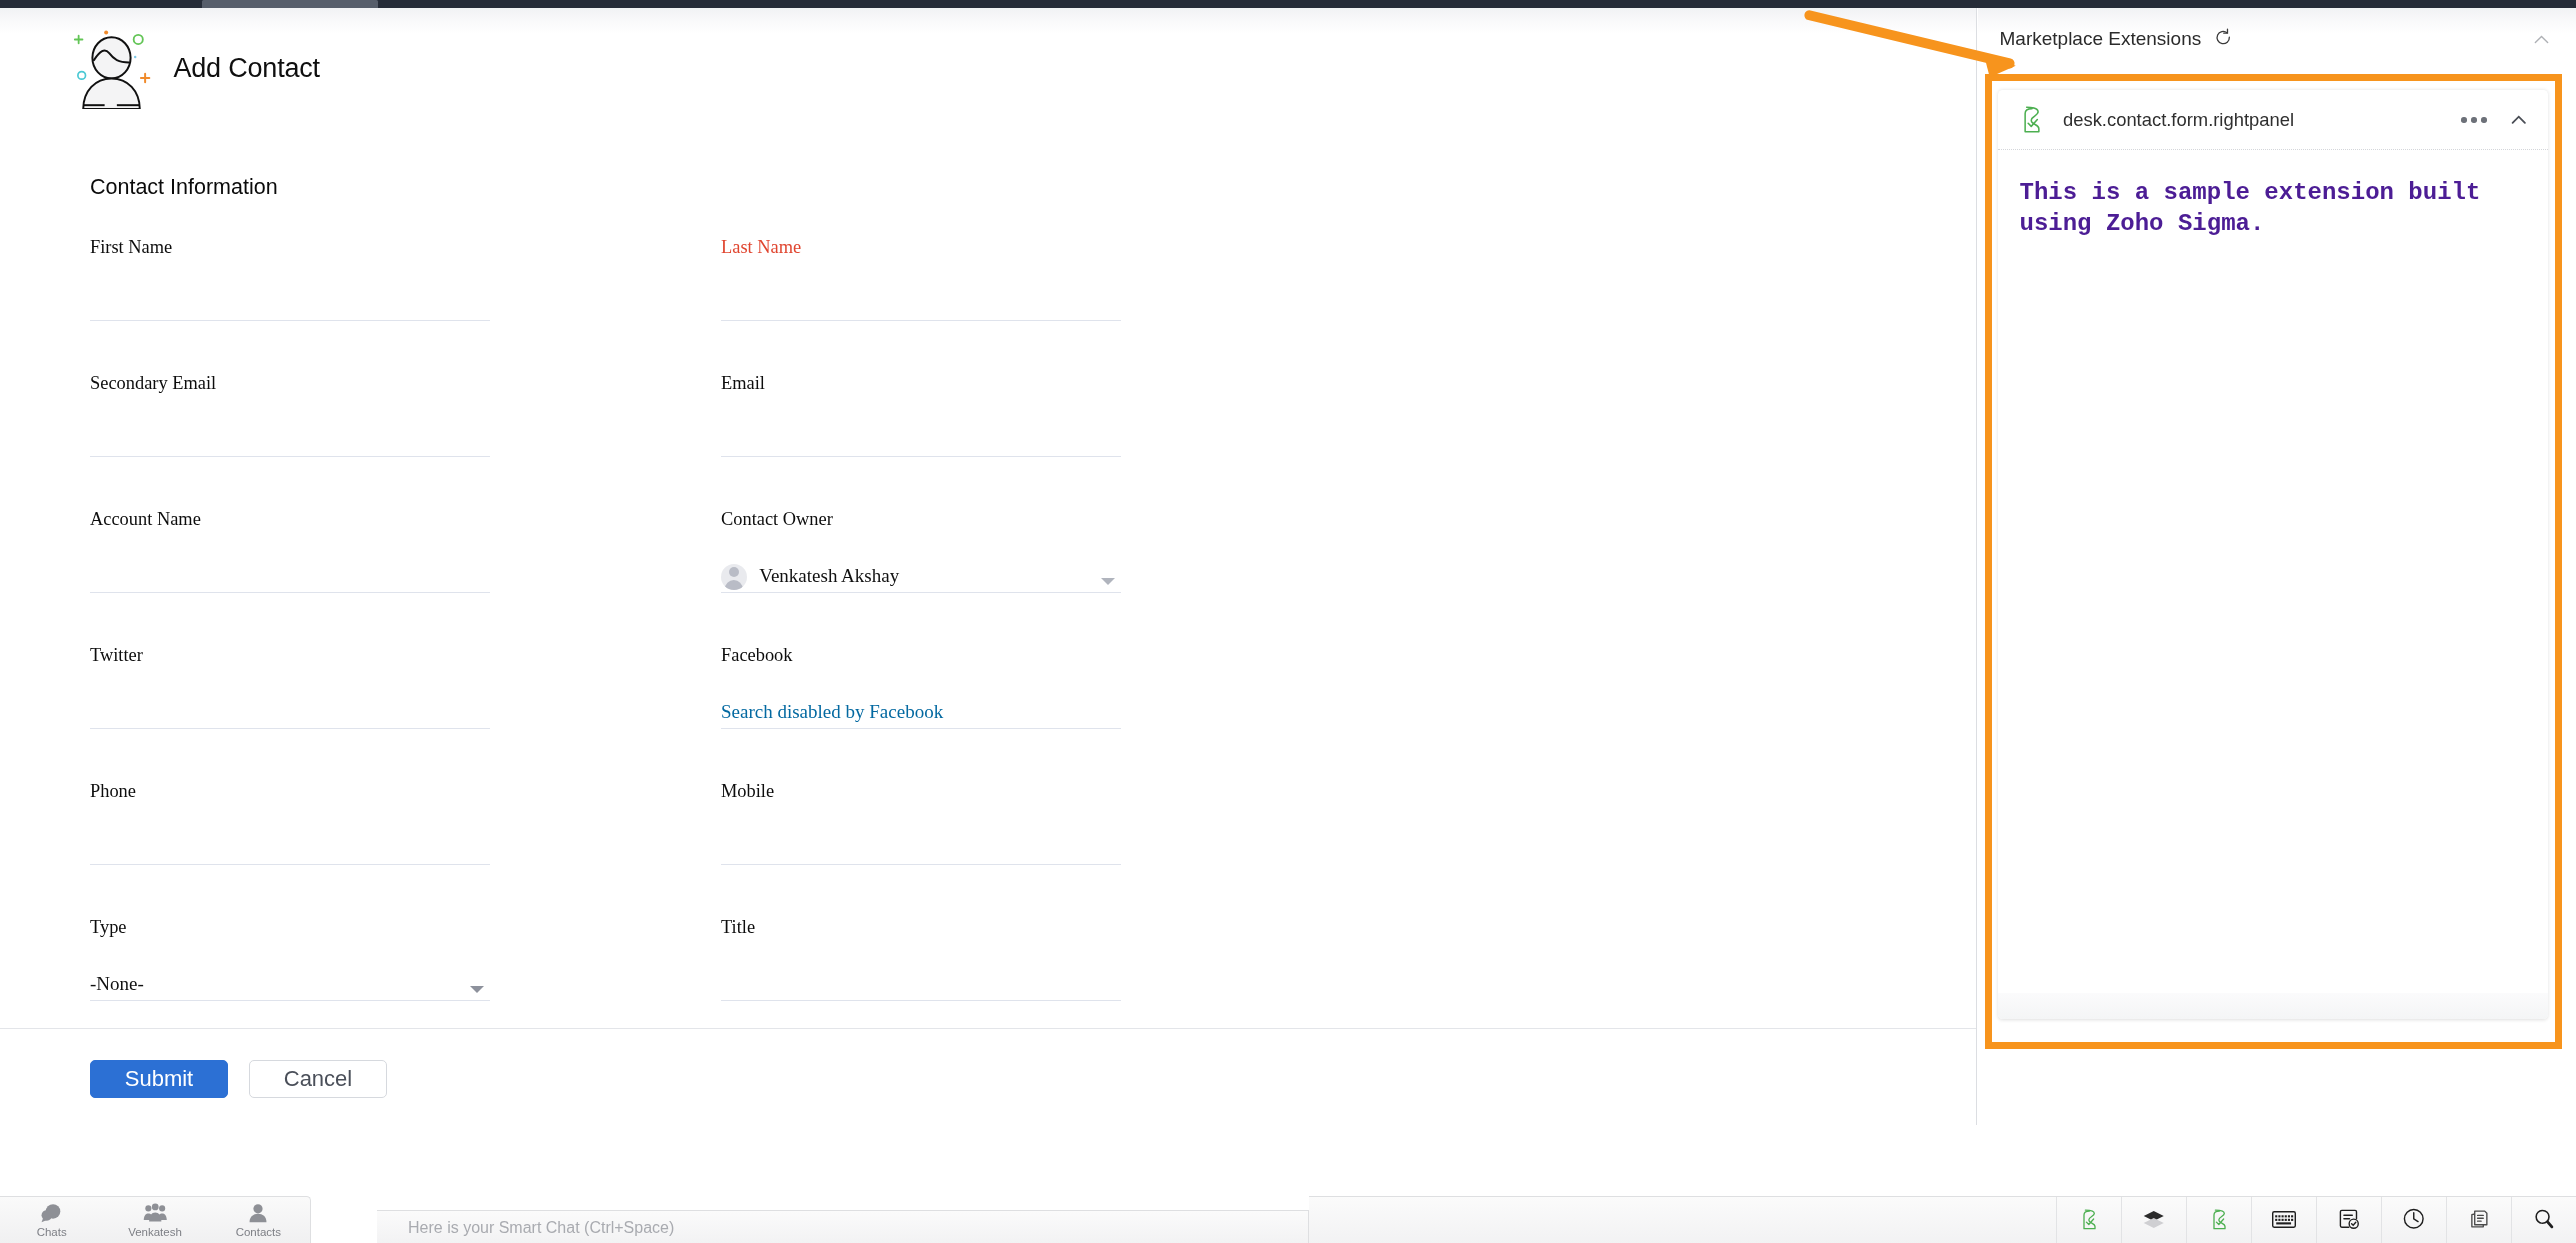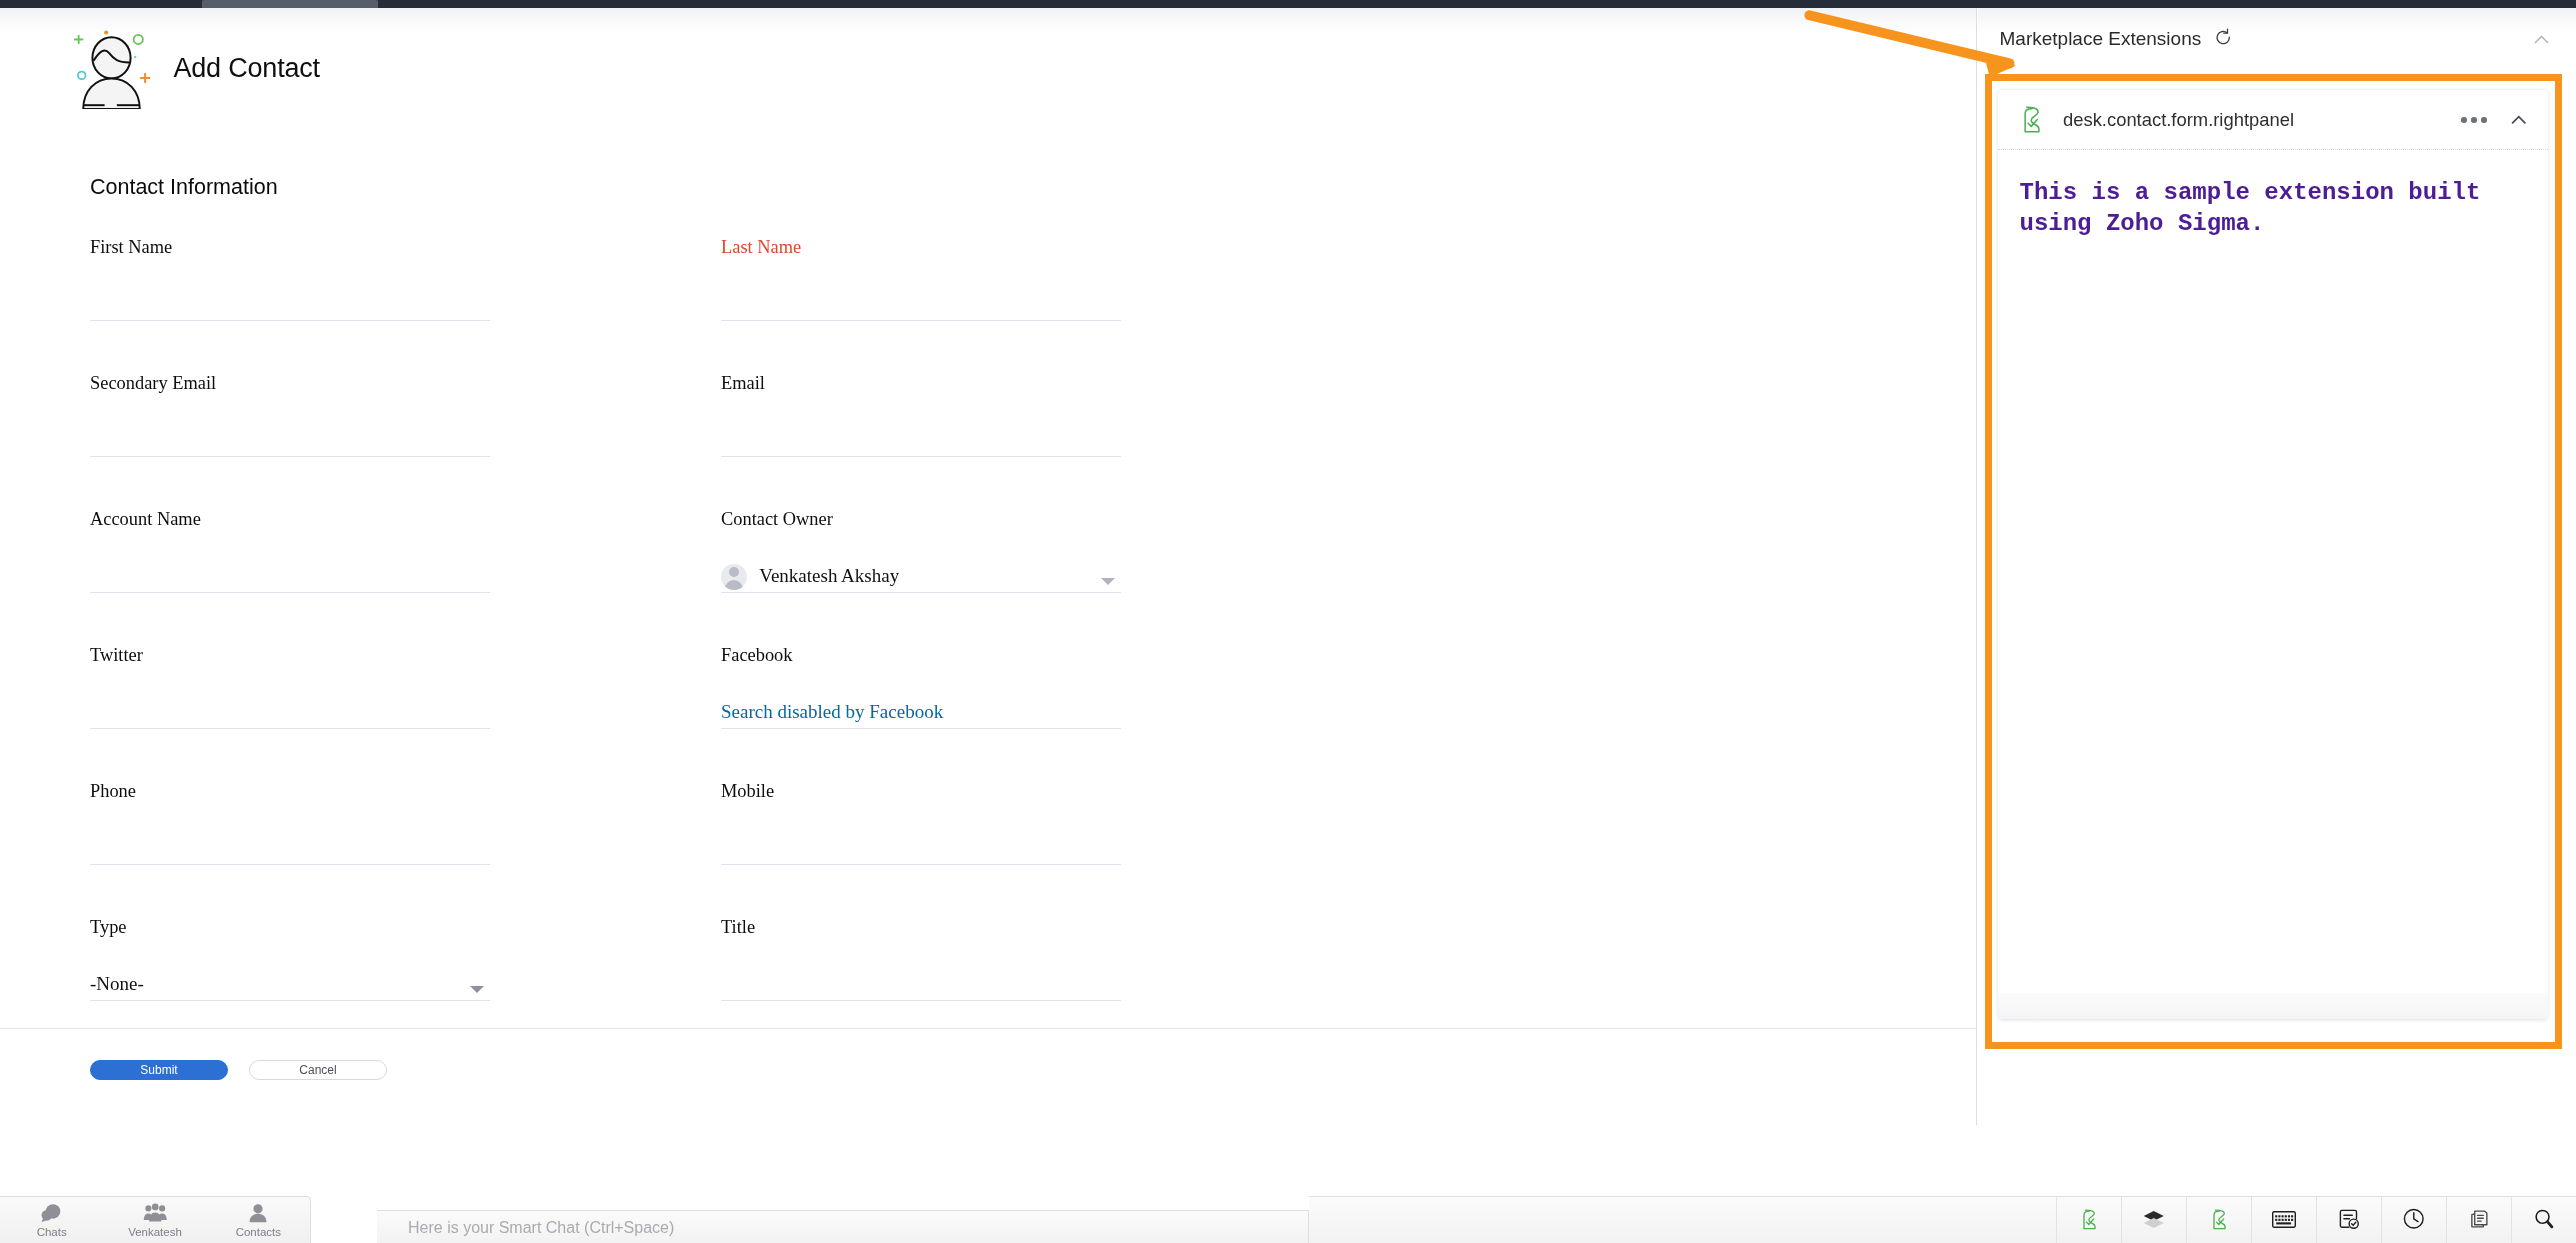--- a/index.html
+++ b/index.html
@@ -89,22 +89,22 @@
     border-top:7px solid #8d919c;
   }
   .caret-down.light{ border-top-color:#b0b4bd; }
 
   
   .form-footer{
     position:absolute; left:0; bottom:0; width:1977px; height:97px;
     background:#fff; border-top:0.8px solid #e3e5e9;
   }
   .btn{
-    position:absolute; top:31px; height:20px; border-radius:15px;
-    font-size:12px; display:flex; align-items:center; justify-content:center;
+    position:absolute; top:31px; height:38px; border-radius:5px;
+    font-size:22px; display:flex; align-items:center; justify-content:center;
     cursor:pointer; font-family:"Liberation Sans", sans-serif;
   }
   .btn-submit{ left:90px; width:138px; background:#2c70d4; color:#fff; border:0.8px solid #2c70d4; }
   .btn-cancel{ left:249px; width:138px; background:#fff; color:#4a4f59; border:0.8px solid #d6d9de; }
 
   
   .right-panel{
     position:absolute; left:1978px; top:8.4px; width:598px; height:1117px;
     background:#ffffff; overflow:hidden;
   }

